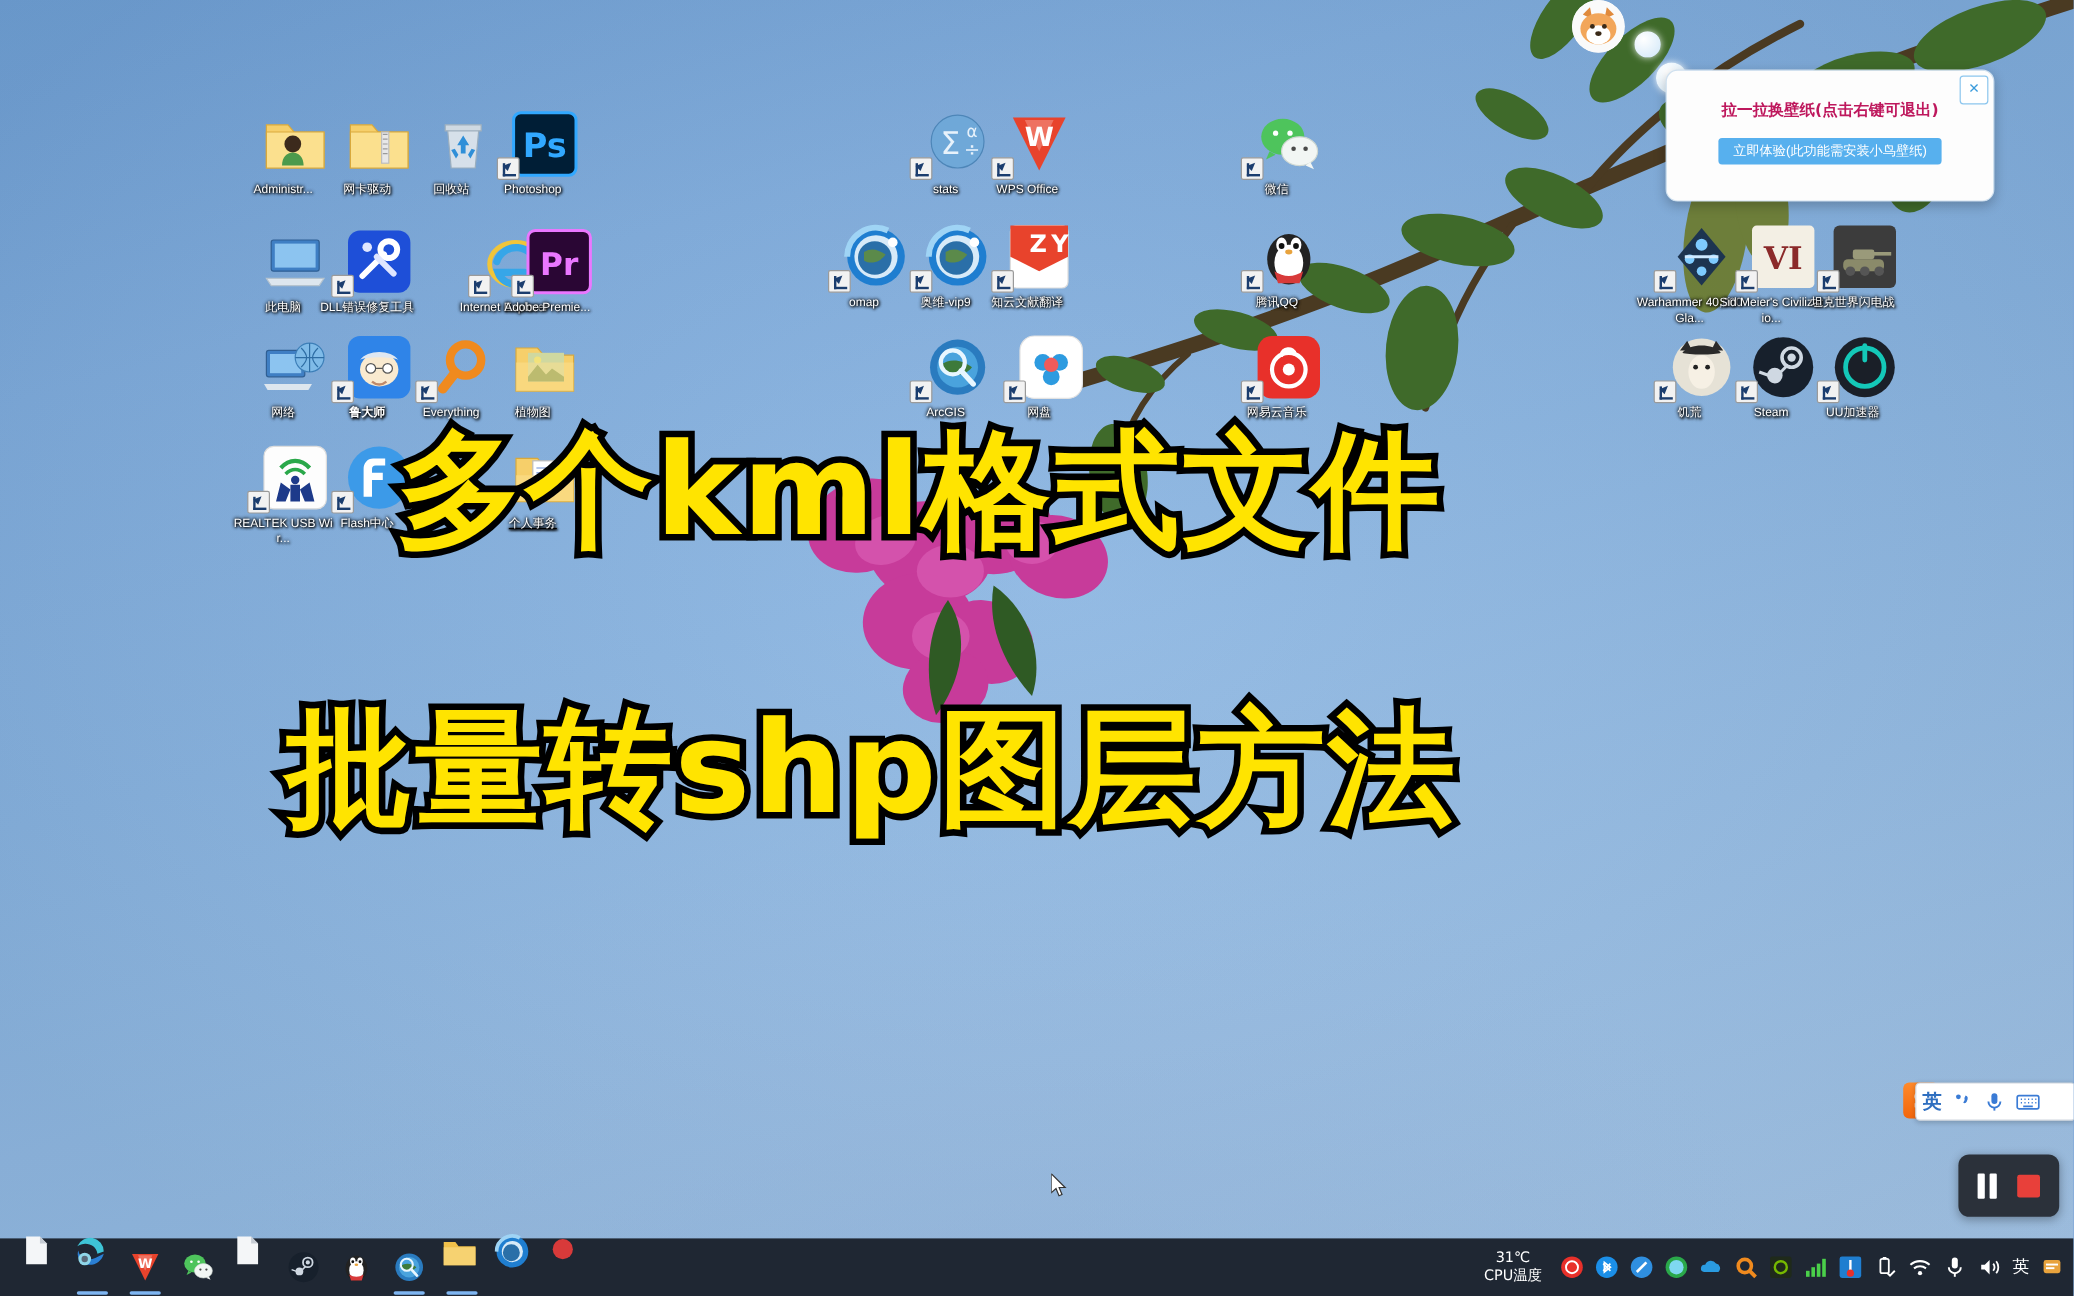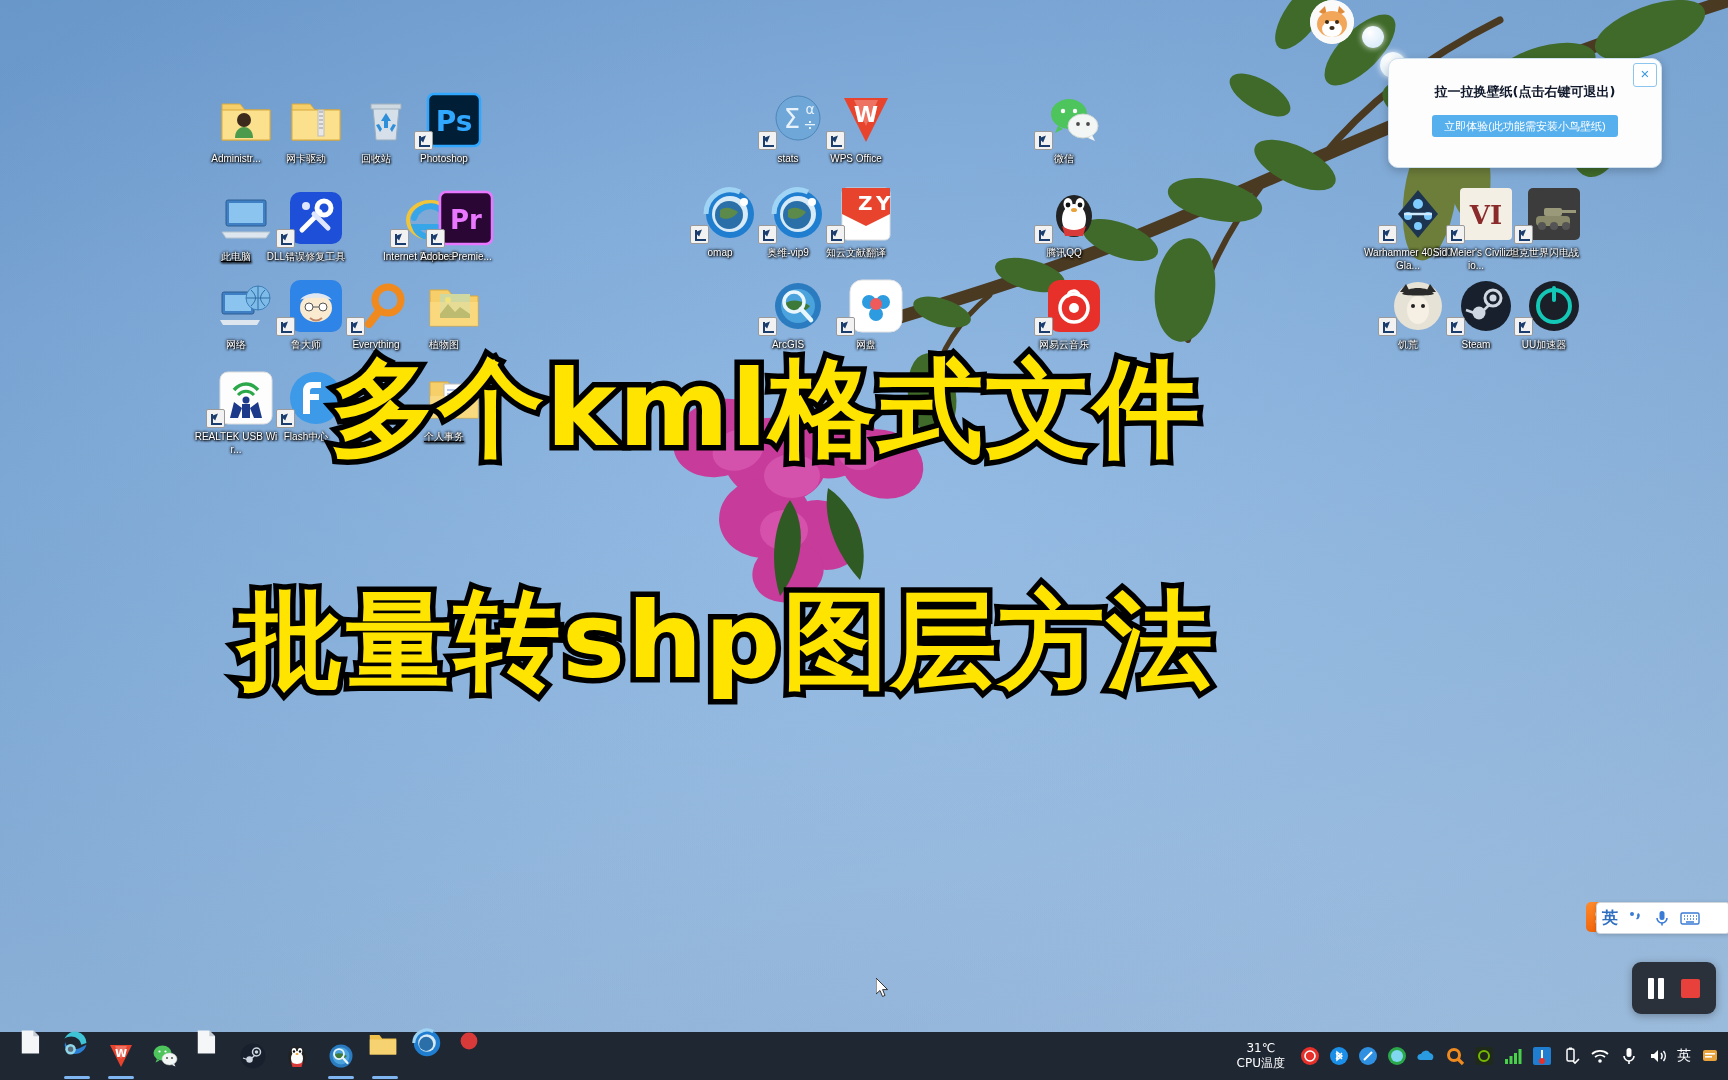--- a/index.html
+++ b/index.html
@@ -32,21 +32,21 @@
   .shortcut:after{content:"";position:absolute;left:4px;top:4px;width:9px;height:9px;
     border-left:2px solid #1b3d6e;border-bottom:2px solid #1b3d6e;transform:rotate(0deg);}
   .shortcut:before{content:"";position:absolute;left:5px;top:3px;width:0;height:0;
     border-left:7px solid #1b3d6e;border-top:3px solid transparent;border-bottom:3px solid transparent;
     transform:rotate(-45deg);}
 
   
   #promo{position:absolute;left:1388px;top:58px;width:272px;height:108px;
      background:#fdfdfd;border:1px solid #cfe0ef;border-radius:10px;
      box-shadow:0 3px 10px rgba(0,0,0,.22);}
-  #promo .ptext{text-align:center;font-size:13px;color:#0f172a;margin-top:24px;
+  #promo .ptext{text-align:center;font-size:13px;color:#be185d;margin-top:24px;
      font-family:"DejaVu Sans","Liberation Sans",sans-serif;font-weight:bold;}
   #promo .pbtn{display:block;margin:14px auto 0;width:186px;height:22px;line-height:22px;
      background:#57b0ee;color:#fff;font-size:11px;text-align:center;border-radius:3px;cursor:pointer;}
   #promoclose{position:absolute;right:4px;top:4px;width:22px;height:22px;
      border:1px solid #8cc6ee;border-radius:3px;color:#3a9bdc;font-size:15px;line-height:20px;
      text-align:center;cursor:pointer;background:#fff;}
   #bubble1{position:absolute;left:1380px;top:52px;width:26px;height:26px;border-radius:50%;
      background:radial-gradient(circle at 35% 30%,#ffffff,#d6ecfb);box-shadow:0 0 6px rgba(255,255,255,.9);}
   #bubble2{position:absolute;left:1362px;top:26px;width:22px;height:22px;border-radius:50%;
      background:radial-gradient(circle at 35% 30%,#ffffff,#cfe6f8);box-shadow:0 0 6px rgba(255,255,255,.85);}
@@ -193,21 +193,21 @@
     <div class="iconcell" style="left: 400px; top: 92px;">
       <div style="position: relative; width: 56px; height: 56px; margin: 0px auto;">
         <div class="iconimg"><svg viewBox="0 0 56 56" width="56" height="56">
             <rect x="2" y="2" width="52" height="52" rx="6" fill="#001e36" stroke="#31a8ff" stroke-width="2.5"></rect>
             <text x="28" y="39" font-size="28" font-weight="bold" fill="#31a8ff" text-anchor="middle" font-family="DejaVu Sans">Ps</text>
           </svg></div>
         <span class="shortcut"></span>
       </div>
       <div class="iconlabel">Photoshop</div>
     </div>
-    <div class="iconcell" style="left: 192px; top: 190px; text-decoration: underline;">
+    <div class="iconcell" style="left: 192px; top: 190px;">
       <div style="position: relative; width: 56px; height: 56px; margin: 0px auto;">
         <div class="iconimg"><svg viewBox="0 0 56 56" width="56" height="56">
             <rect x="8" y="10" width="40" height="26" rx="2" fill="#3f7fc4" stroke="#2f5f94"></rect>
             <rect x="11" y="13" width="34" height="20" fill="#8cc4f0"></rect>
             <path d="M4 42h48l-4 6H8z" fill="#dde6ee" stroke="#b5c3ce"></path>
           </svg></div>
       </div>
       <div class="iconlabel">此电脑</div>
     </div>
     <div class="iconcell" style="left: 262px; top: 190px;">
@@ -248,21 +248,21 @@
         <div class="iconimg"><svg viewBox="0 0 56 56" width="56" height="56">
             <rect x="4" y="14" width="32" height="22" rx="2" fill="#3f7fc4" stroke="#2f5f94"></rect>
             <rect x="7" y="17" width="26" height="16" fill="#8cc4f0"></rect>
             <circle cx="40" cy="20" r="12" fill="#7fbbe8" stroke="#3d7fb8"></circle>
             <path d="M28 20h24M40 8v24M33 12c6 6 6 10 0 16M47 12c-6 6-6 10 0 16" stroke="#2e6da4" fill="none"></path>
             <path d="M2 42h40l-3 5H5z" fill="#dde6ee"></path>
           </svg></div>
       </div>
       <div class="iconlabel">网络</div>
     </div>
-    <div class="iconcell" style="left: 262px; top: 278px;">
+    <div class="iconcell" style="left: 262px; top: 278px; font-weight: bold;">
       <div style="position: relative; width: 56px; height: 56px; margin: 0px auto;">
         <div class="iconimg"><svg viewBox="0 0 56 56" width="56" height="56">
             <rect x="2" y="2" width="52" height="52" rx="10" fill="#2f84e8"></rect>
             <ellipse cx="28" cy="30" rx="16" ry="14" fill="#f9ead0"></ellipse>
             <path d="M12 22c6-9 26-9 32 0-4-3-28-3-32 0Z" fill="#dfe8f2"></path>
             <circle cx="21" cy="29" r="4" fill="#fff" stroke="#555"></circle>
             <circle cx="35" cy="29" r="4" fill="#fff" stroke="#555"></circle>
             <path d="M25 29h6" stroke="#555"></path>
             <path d="M22 40q6 5 12 0" stroke="#c08a6a" fill="none" stroke-width="2"></path>
           </svg></div>

